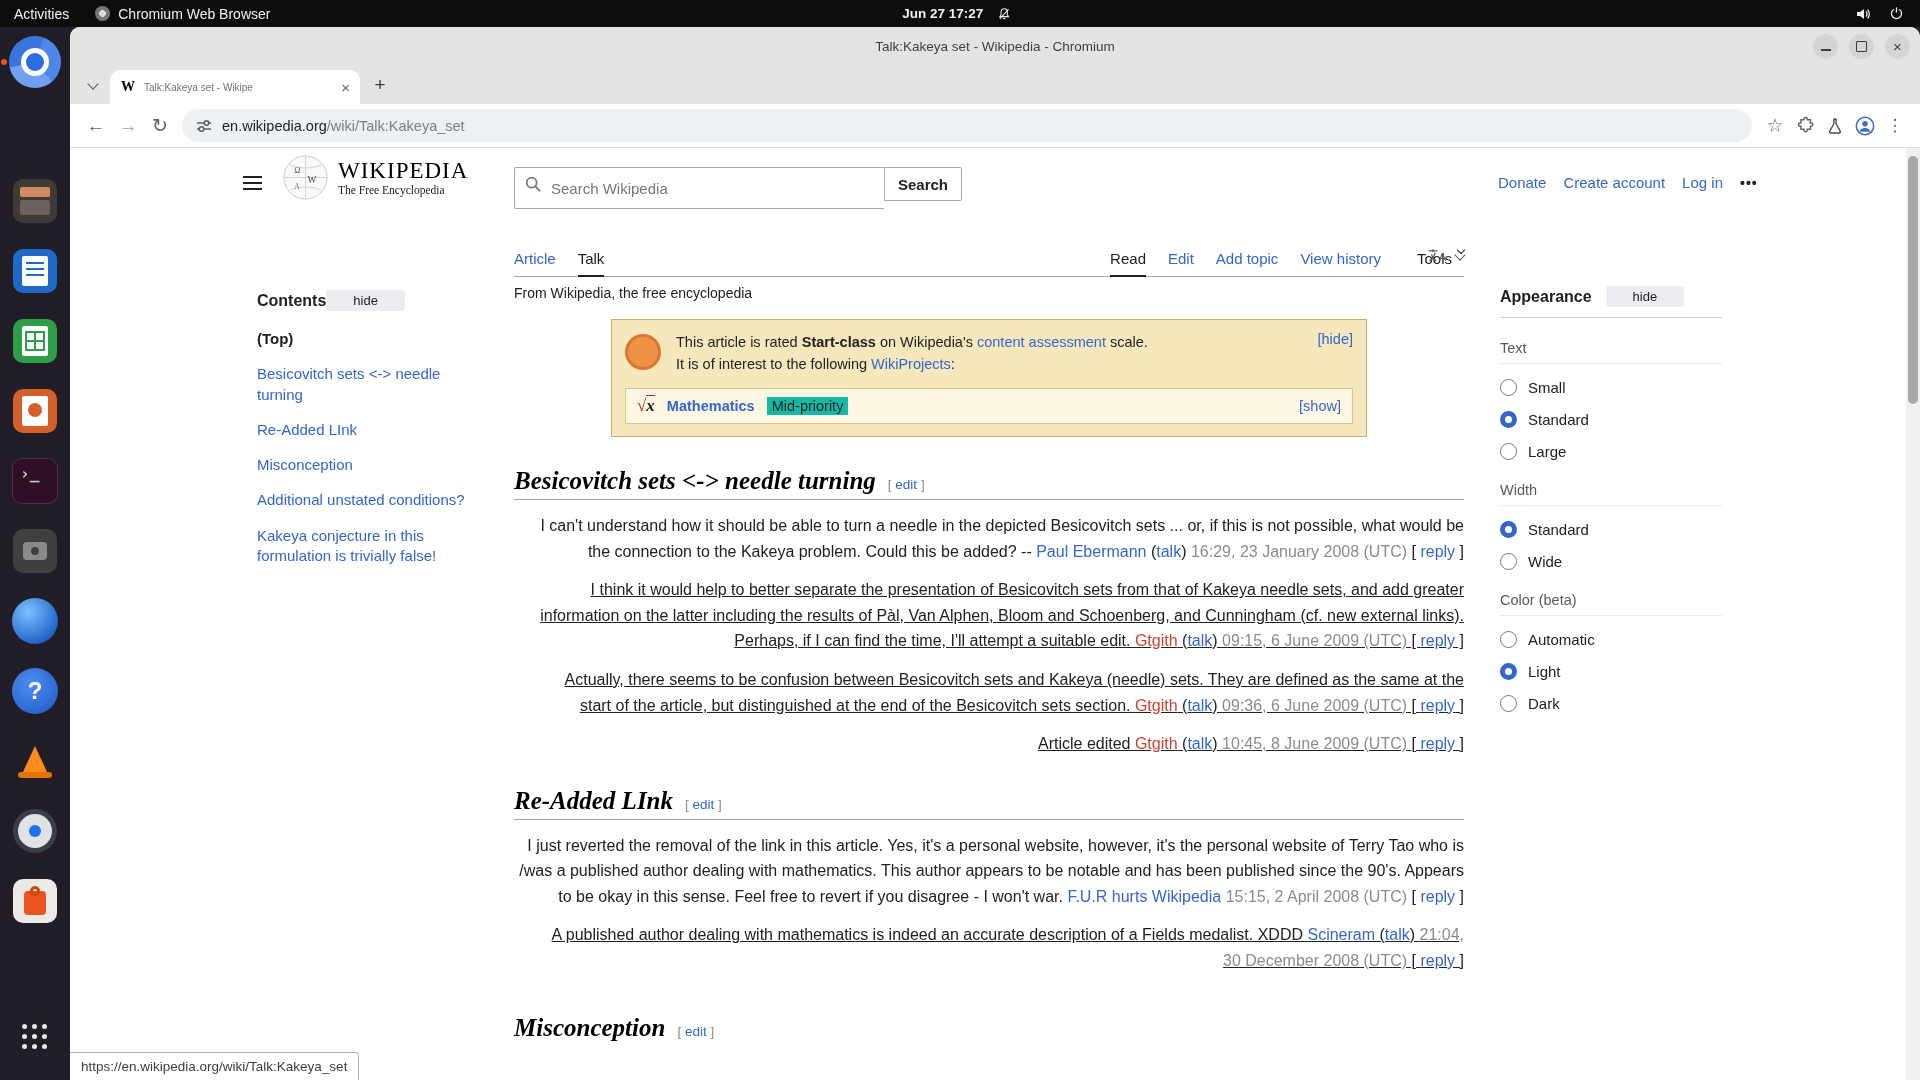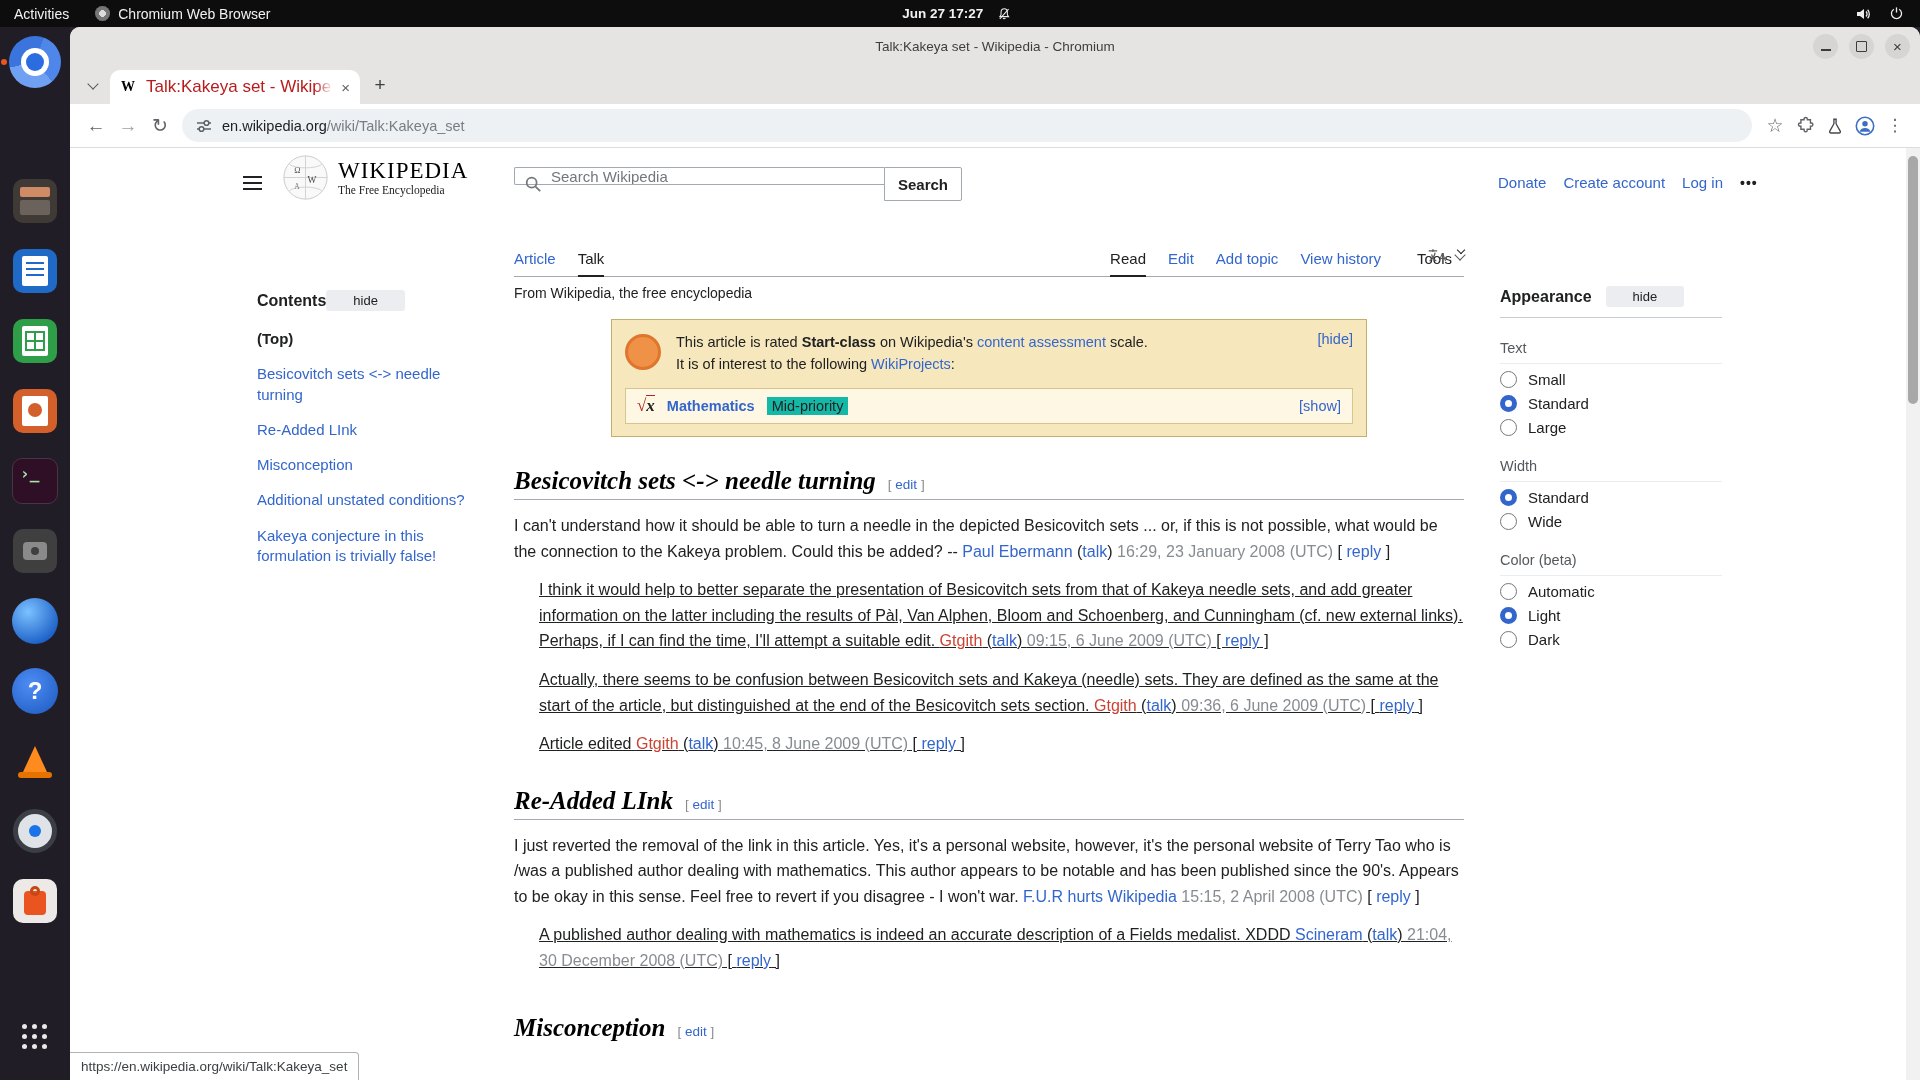--- a/index.html
+++ b/index.html
@@ -75,21 +75,21 @@
   .wb-min{width:10px;height:2px;background:#3c3c3c;margin-top:6px;}
   .wb-max{width:9px;height:9px;border:1.5px solid #3c3c3c;border-radius:1px;background:#d7d5d3;position:relative;}
   .wb-x{font-size:15px;line-height:1;color:#3c3c3c;}
 
   .tabstrip{height:38px;background:#e6e4e3;display:flex;align-items:flex-end;padding-left:10px;}
   .tab-search{width:26px;height:26px;margin-bottom:6px;display:flex;align-items:center;justify-content:center;color:#5a5a5a;}
   .chev{display:inline-block;width:7px;height:7px;border-right:1.8px solid currentColor;border-bottom:1.8px solid currentColor;transform:rotate(45deg);margin-top:-3px;}
   .tab{width:230px;height:34px;background:#fff;border-radius:10px 10px 0 0;display:flex;align-items:center;
        padding:0 10px;gap:8px;margin-left:4px;}
   .tab-favicon{width:16px;height:16px;font:bold 14px "Liberation Serif",serif;color:#000;display:flex;align-items:center;justify-content:center;flex:none;}
-  .tab-label{flex:1;font-size:17px;color:#b91c1c;white-space:nowrap;overflow:hidden;position:relative;text-align:center;}
+  .tab-label{flex:1;font-size:10px;color:#737373;white-space:nowrap;overflow:hidden;position:relative;}
   .tab-label::after{content:"";position:absolute;right:0;top:0;bottom:0;width:18px;background:linear-gradient(90deg,rgba(255,255,255,0),#fff);}
   .tab-close{font-size:15px;color:#5f6368;flex:none;line-height:1;}
   .new-tab{width:28px;height:28px;margin:0 0 5px 6px;display:flex;align-items:center;justify-content:center;
            font-size:19px;color:#3c4043;border-radius:50%;}
 
   .toolbar{height:43px;background:#fff;display:flex;align-items:center;padding:0 10px;border-bottom:1px solid #dadce0;}
   .nav-btn{width:32px;height:32px;display:flex;align-items:center;justify-content:center;font-size:19px;color:#5f6368;flex:none;}
   .nav-btn.disabled{color:#9aa0a6;}
   .omnibox{flex:1;height:33px;background:#eef1f3;border-radius:17px;display:flex;align-items:center;
            padding:0 14px;margin:0 8px 0 6px;gap:10px;font-size:14.5px;}
@@ -105,21 +105,21 @@
   .scroll-thumb{position:absolute;top:8px;left:2px;width:10px;height:248px;background:#a8a8a8;border-radius:5px;}
 
   a, .blue{color:#3366cc;text-decoration:none;cursor:pointer;}
   .hamburger{position:absolute;left:168px;top:22px;width:28px;height:26px;display:flex;flex-direction:column;justify-content:center;gap:4px;}
   .hamburger span{display:block;width:19px;height:2.2px;background:#202122;margin:0 auto;}
   .logo{position:absolute;left:212px;top:6px;display:flex;align-items:center;gap:9px;}
   .logo-word{font-family:"Liberation Serif",serif;}
   .logo-title{font-size:23px;letter-spacing:1px;color:#000;line-height:1;}
   .logo-tag{font-size:11.5px;color:#202122;margin-top:2px;}
   .searchbar{position:absolute;left:444px;top:19px;display:flex;}
-  .search-input{width:370px;height:18px;border:1px solid #a2a9b1;border-right:none;border-radius:2px 0 0 2px;
+  .search-input{width:370px;height:42px;border:1px solid #a2a9b1;border-right:none;border-radius:2px 0 0 2px;
      padding:0 8px 0 36px;font-size:15px;color:#202122;outline:none;box-sizing:border-box;background:#fff;font-family:"Liberation Sans",sans-serif;}
   .search-input::placeholder{color:#72777d;}
   .search-mag{position:absolute;left:10px;top:8px;}
   .search-btn{height:34px;padding:0 13px;border:1px solid #a2a9b1;border-radius:0 2px 2px 0;background:#fff;
      font-weight:bold;font-size:15px;color:#202122;font-family:"Liberation Sans",sans-serif;}
   .userlinks{position:absolute;left:1428px;top:26px;display:flex;gap:17px;font-size:15px;align-items:center;}
   .dots3{color:#202122;font-weight:bold;letter-spacing:1px;font-size:14px;}
 
   
   .toc{position:absolute;left:187px;top:142px;width:214px;font-size:15px;}
@@ -127,21 +127,21 @@
   .toc-title{font-weight:bold;font-size:16px;color:#202122;}
   .chip{background:#ebedf0;color:#202122;font-size:13px;padding:3px 27px;border-radius:3px;}
   .toc-item{margin:15px 0;line-height:1.35;}
   .toc-top{color:#202122;font-weight:bold;}
 
   
   .appearance{position:absolute;left:1430px;top:138px;width:222px;font-size:15px;}
   .app-head{display:flex;align-items:center;gap:14px;padding-bottom:10px;border-bottom:1px solid #c8ccd1;}
   .app-title{font-weight:bold;font-size:16px;color:#202122;}
   .app-group-label{color:#54595d;font-size:14.5px;padding:5px 0 7px;border-bottom:1px solid #eaecf0;margin-top:17px;}
-  .opt{display:flex;align-items:center;gap:11px;margin:7px 0;color:#202122;}
+  .opt{display:flex;align-items:center;gap:11px;margin:15px 0;color:#202122;}
   .radio{width:17px;height:17px;border-radius:50%;border:1.6px solid #72777d;box-sizing:border-box;background:#fff;flex:none;}
   .radio.on{border:5.5px solid #36c;}
 
   
   .article{position:absolute;left:444px;top:88px;width:950px;}
   .art-title{font-family:"Liberation Serif",serif;font-style:italic;font-weight:bold;font-size:31px;color:#000;margin:0;line-height:1.2;}
   .lang-btn{position:absolute;right:0;top:12px;display:flex;align-items:center;gap:7px;color:#54595d;}
   .tabs-row{display:flex;justify-content:space-between;align-items:flex-end;border-bottom:1px solid #a2a9b1;
             margin-top:14px;font-size:15px;}
   .tabs-left,.tabs-right{display:flex;gap:22px;}
@@ -161,21 +161,21 @@
   .sqrtx .rad{color:#b32424;font-weight:bold;}
   .sqrtx .radx{font-style:italic;font-weight:bold;color:#202122;border-top:1.6px solid #b32424;}
   .proj-name{font-weight:bold;}
   .prio-chip{background:#14b8a6;padding:1px 5px;}
   .b-spacer{flex:1;}
 
   
   .sect-h{display:flex;align-items:baseline;gap:12px;border-bottom:1px solid #a2a9b1;padding-bottom:4px;margin:30px 0 6px;}
   .sect-title{font-family:"Liberation Serif",serif;font-style:italic;font-weight:bold;font-size:25px;color:#000;}
   .editlink{font-size:13.5px;margin-top:10px;}
-  .post{margin:13px 0;line-height:1.6;font-size:16px;}
+  .post{margin:13px 0;line-height:1.6;font-size:16px;text-align:right;}
   .ind1{margin-left:25px;text-decoration:underline;}
   .sg-text{color:#202122;}
   .sg-link{color:#3366cc;}
   .sg-red{color:#cc4232;}
   .sg-gray{color:#878c91;}
   .sg-bold{color:#202122;font-weight:bold;}
 
   
   .statusbar{position:absolute;left:0;bottom:0;height:27px;background:#fff;border:1px solid #b2b2b2;border-left:none;border-bottom:none;
              border-radius:0 4px 0 0;display:flex;align-items:center;padding:0 11px;font-size:13.5px;color:#3c4043;z-index:45;}

